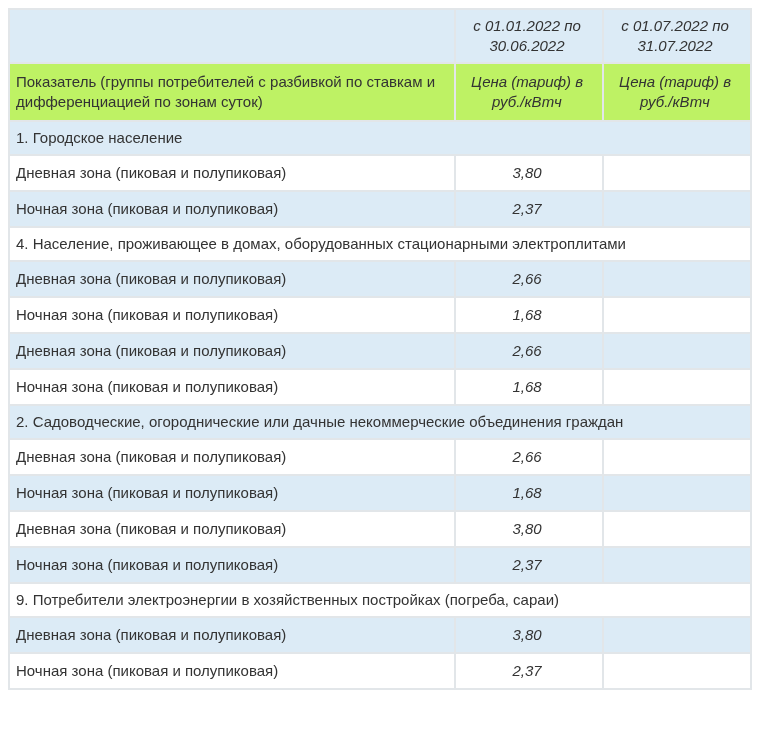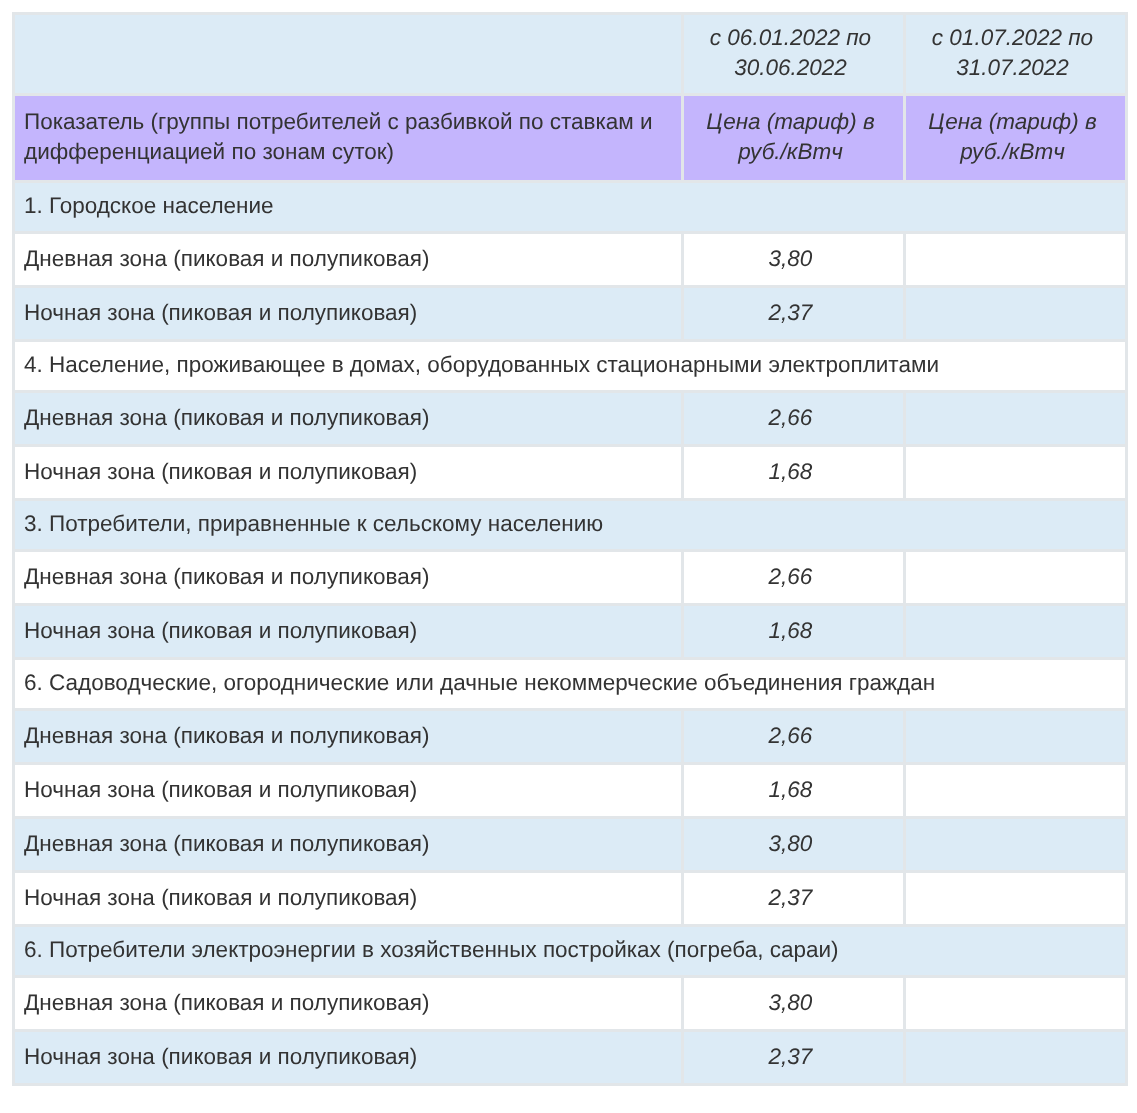--- a/index.html
+++ b/index.html
@@ -33,38 +33,38 @@
     overflow:hidden;
   }
   thead tr.r-periods td{height:52px;}
   thead tr.r-colheads td{height:58px;}
   tbody td{height:36px;}
   tbody td.section{height:34px;}
   .c{text-align:center;}
   .i{font-style:italic;}
   
   thead tr.r-periods{background:var(--stripe);}
-  thead tr.r-colheads{background:#c4b5fd;}
+  thead tr.r-colheads{background:#bef264;}
   tbody tr:nth-child(odd){background:var(--stripe);}
   tbody tr:nth-child(even){background:#ffffff;}
 </style>
 </head>
 <body>
 
 <div class="page">
   <table>
     <colgroup>
       <col class="c-indicator">
       <col class="c-period">
       <col class="c-period">
     </colgroup>
     <thead>
       <tr class="r-periods">
         <td></td>
-        <td class="c i">с 06.01.2022 по 30.06.2022</td>
+        <td class="c i">с 01.01.2022 по 30.06.2022</td>
         <td class="c i">с 01.07.2022 по 31.07.2022</td>
       </tr>
       <tr class="r-colheads">
         <td>Показатель (группы потребителей с разбивкой по ставкам и дифференциацией по зонам суток)</td>
         <td class="c i">Цена (тариф) в руб./кВтч</td>
         <td class="c i">Цена (тариф) в руб./кВтч</td>
       </tr>
     </thead>
     <tbody id="table-body">
         <tr>
@@ -87,34 +87,31 @@
           <td>Дневная зона (пиковая и полупиковая)</td>
           <td class="c i">2,66</td>
           <td class="c i"></td>
         </tr>
         <tr>
           <td>Ночная зона (пиковая и полупиковая)</td>
           <td class="c i">1,68</td>
           <td class="c i"></td>
         </tr>
         <tr>
-          <td class="section" colspan="3">3. Потребители, приравненные к сельскому населению</td>
-        </tr>
-        <tr>
           <td>Дневная зона (пиковая и полупиковая)</td>
           <td class="c i">2,66</td>
           <td class="c i"></td>
         </tr>
         <tr>
           <td>Ночная зона (пиковая и полупиковая)</td>
           <td class="c i">1,68</td>
           <td class="c i"></td>
         </tr>
         <tr>
-          <td class="section" colspan="3">6. Садоводческие, огороднические или дачные некоммерческие объединения граждан</td>
+          <td class="section" colspan="3">2. Садоводческие, огороднические или дачные некоммерческие объединения граждан</td>
         </tr>
         <tr>
           <td>Дневная зона (пиковая и полупиковая)</td>
           <td class="c i">2,66</td>
           <td class="c i"></td>
         </tr>
         <tr>
           <td>Ночная зона (пиковая и полупиковая)</td>
           <td class="c i">1,68</td>
           <td class="c i"></td>
@@ -123,21 +120,21 @@
           <td>Дневная зона (пиковая и полупиковая)</td>
           <td class="c i">3,80</td>
           <td class="c i"></td>
         </tr>
         <tr>
           <td>Ночная зона (пиковая и полупиковая)</td>
           <td class="c i">2,37</td>
           <td class="c i"></td>
         </tr>
         <tr>
-          <td class="section" colspan="3">6. Потребители электроэнергии в хозяйственных постройках (погреба, сараи)</td>
+          <td class="section" colspan="3">9. Потребители электроэнергии в хозяйственных постройках (погреба, сараи)</td>
         </tr>
         <tr>
           <td>Дневная зона (пиковая и полупиковая)</td>
           <td class="c i">3,80</td>
           <td class="c i"></td>
         </tr>
         <tr>
           <td>Ночная зона (пиковая и полупиковая)</td>
           <td class="c i">2,37</td>
           <td class="c i"></td>

